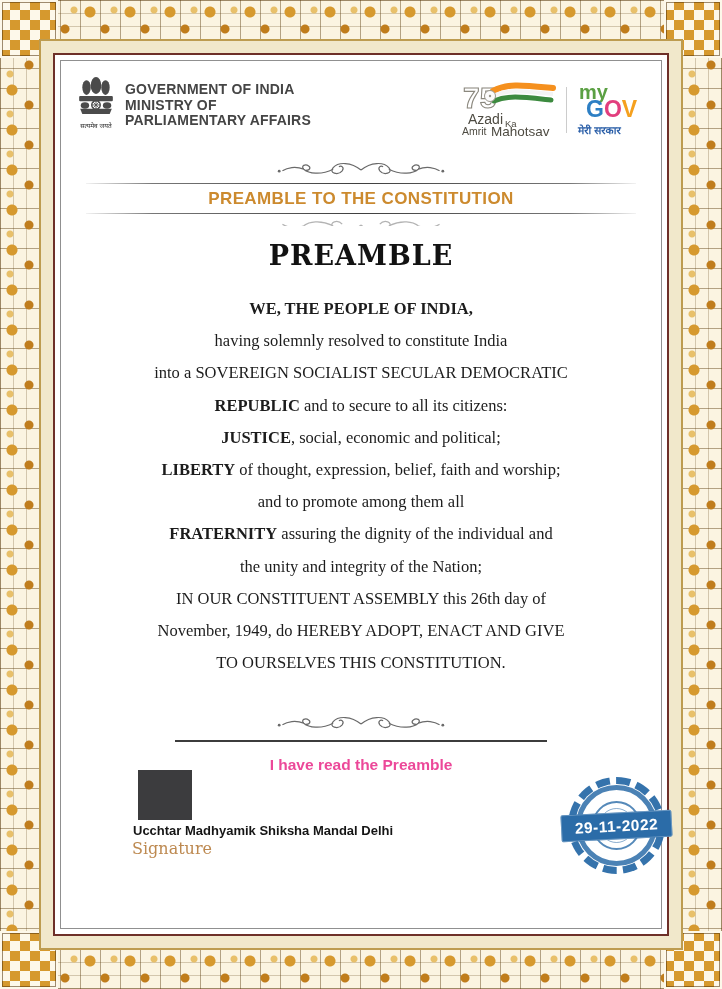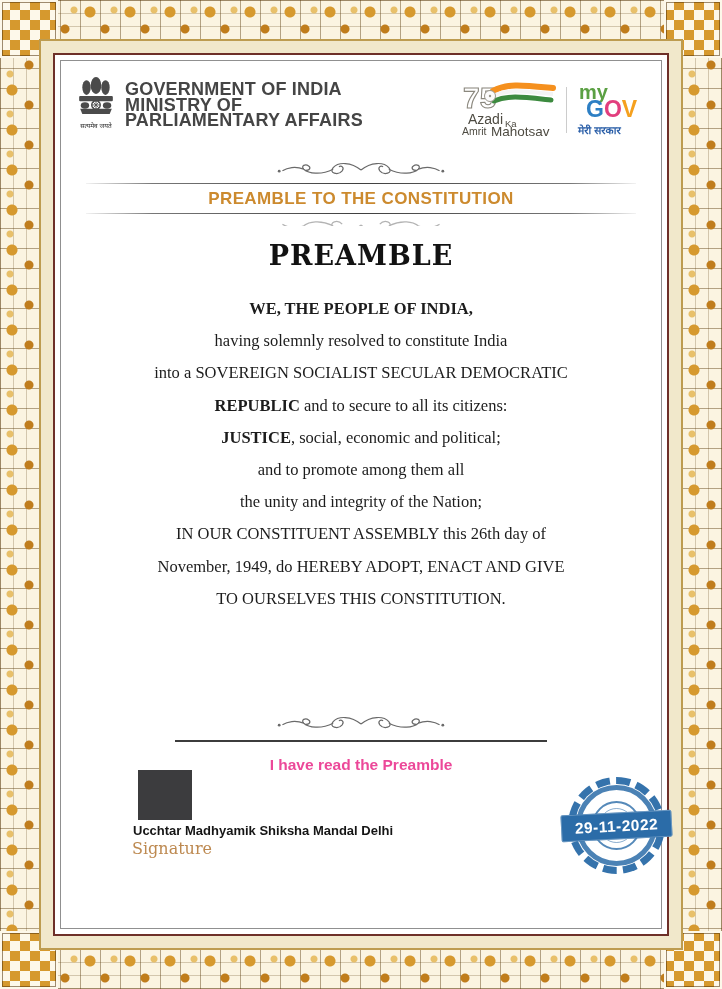--- a/index.html
+++ b/index.html
@@ -38,21 +38,21 @@
   .frame-gray{position:absolute;inset:60px;border:1px solid #909090;background:#ffffff;}
 
   
   .content{position:absolute;left:62px;right:62px;top:60px;bottom:60px;}
 
   .header-row{position:absolute;left:14px;right:6px;top:16px;display:flex;
               justify-content:space-between;align-items:flex-start;}
   .gov-block{display:flex;align-items:flex-start;}
   .emblem{width:40px;text-align:center;}
   .motto{font-size:6.5px;color:#2e2e2e;margin-top:1px;white-space:nowrap;}
-  .ministry{margin-left:9px;margin-top:6px;font-size:18px;line-height:15.5px;
+  .ministry{margin-left:9px;margin-top:6px;font-size:14px;line-height:15.5px;
             font-weight:bold;color:#454545;letter-spacing:.2px;}
   .logos{display:flex;align-items:center;margin-top:3px;}
   .logo-divider{width:1px;height:46px;background:#cccccc;margin:0 9px 0 6px;}
   .mygov{width:78px;line-height:1;}
   .mg-my{display:block;color:#5BA043;font-weight:bold;font-size:20px;line-height:14px;margin-left:3px;}
   .mg-gov{display:block;font-weight:bold;font-size:23px;line-height:21px;margin-left:10px;}
   .mg-g{color:#2D7FC4;} .mg-o{color:#E23E7E;} .mg-v{color:#F5A01E;}
   .mg-tagline{display:block;color:#2b5fa8;font-weight:bold;font-size:10.5px;margin-top:5px;margin-left:2px;white-space:nowrap;}
 
   .title-band{position:absolute;left:24px;right:24px;top:101px;text-align:center;}
@@ -179,21 +179,23 @@
       </div>
     </div>
 
     <h1 class="preamble-h">PREAMBLE</h1>
     <div class="p-lines">
         <div class="p-line"><span class="b">WE, THE PEOPLE OF INDIA,</span></div>
         <div class="p-line"><span>having solemnly resolved to constitute India</span></div>
         <div class="p-line"><span>into a SOVEREIGN SOCIALIST SECULAR DEMOCRATIC</span></div>
         <div class="p-line"><span class="b">REPUBLIC</span><span> and to secure to all its citizens:</span></div>
         <div class="p-line"><span class="b">JUSTICE</span><span>, social, economic and political;</span></div>
+        <div class="p-line"><span class="b">LIBERTY</span><span> of thought, expression, belief, faith and worship;</span></div>
         <div class="p-line"><span>and to promote among them all</span></div>
+        <div class="p-line"><span class="b">FRATERNITY</span><span> assuring the dignity of the individual and</span></div>
         <div class="p-line"><span>the unity and integrity of the Nation;</span></div>
         <div class="p-line"><span>IN OUR CONSTITUENT ASSEMBLY this 26th day of</span></div>
         <div class="p-line"><span>November, 1949, do HEREBY ADOPT, ENACT AND GIVE</span></div>
         <div class="p-line"><span>TO OURSELVES THIS CONSTITUTION.</span></div>
       </div>
 
     <div class="foot-orn">
       <svg width="240" height="18" viewBox="0 0 240 22">
         <g fill="none" stroke="#6a6a6a" stroke-width="1.5">
           <path d="M120 11 C108 1,92 1,86 8 C80 15,92 18,97 12 C100 8,96 5,93 7 M120 11 C132 1,148 1,154 8 C160 15,148 18,143 12 C140 8,144 5,147 7"></path>

